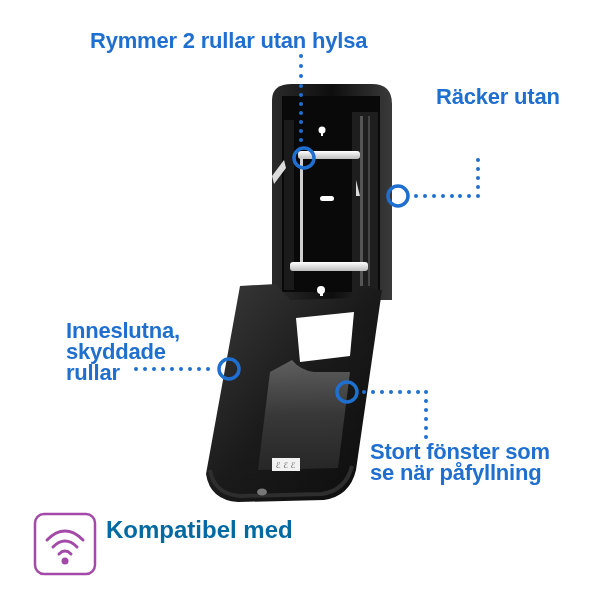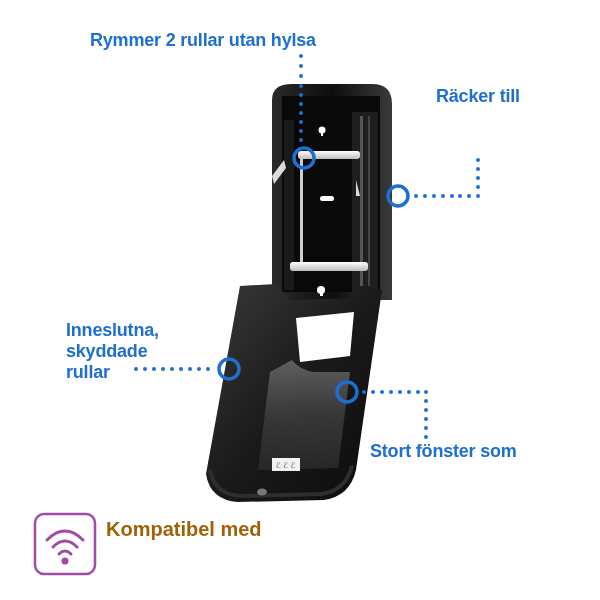--- a/index.html
+++ b/index.html
@@ -1,18 +1,18 @@
 <!DOCTYPE html>
 <html><head>
 <meta charset="utf-8">
 <style>
   html, body { margin:0; padding:0; background:#ffffff; }
   body { width:600px; height:600px; position:relative; overflow:hidden; font-family:"Liberation Sans", sans-serif; }
-  .label { position:absolute; color:#1f6fd0; font-weight:bold; font-size:18px; line-height:21px; letter-spacing:-0.2px; }
-  .brand-text { position:absolute; color:#a16207; font-weight:bold; font-size:20px; line-height:27px; }
+  .label { position:absolute; color:#1f6fd0; font-weight:bold; font-size:22px; line-height:21px; letter-spacing:-0.2px; }
+  .brand-text { position:absolute; color:#0369a1; font-weight:bold; font-size:24px; line-height:27px; }
   svg.art { position:absolute; left:0; top:0; }
 </style>
 </head>
 <body>
 
 <svg class="art" width="600" height="600" viewBox="0 0 600 600">
   <defs>
     <linearGradient id="bodyGrad" x1="0" x2="1" y1="0" y2="0">
       <stop offset="0" stop-color="#2a2a2a"></stop>
       <stop offset="0.5" stop-color="#0e0e0e"></stop>
@@ -142,28 +142,29 @@
     <path d="M59 554 Q65 548 71 554" fill="none" stroke="#a34aa8" stroke-width="3" stroke-linecap="round"></path>
     <circle cx="65" cy="561" r="3.5" fill="#a34aa8"></circle>
   </g>
 </svg>
 
 <div class="label" style="left:90px; top:30px;">
   <span>Rymmer 2 rullar utan hylsa</span>
 </div>
 
 <div class="label" style="left:436px; top:86px;">
-  <div>Räcker till</div>
+  <div>Räcker utan</div>
 </div>
 
 <div class="label" style="left:46px; top:320px;margin-left:20px;">
   <div>Inneslutna,</div>
   <div>skyddade</div>
   <div>rullar</div>
 </div>
 
 <div class="label" style="left:370px; top:441px;">
   <div>Stort fönster som</div>
+  <div>se när påfyllning</div>
 </div>
 
 <div class="brand-text" style="left:106px; top:516px;">
   <div>Kompatibel med</div>
 </div>
 
 </body></html>

